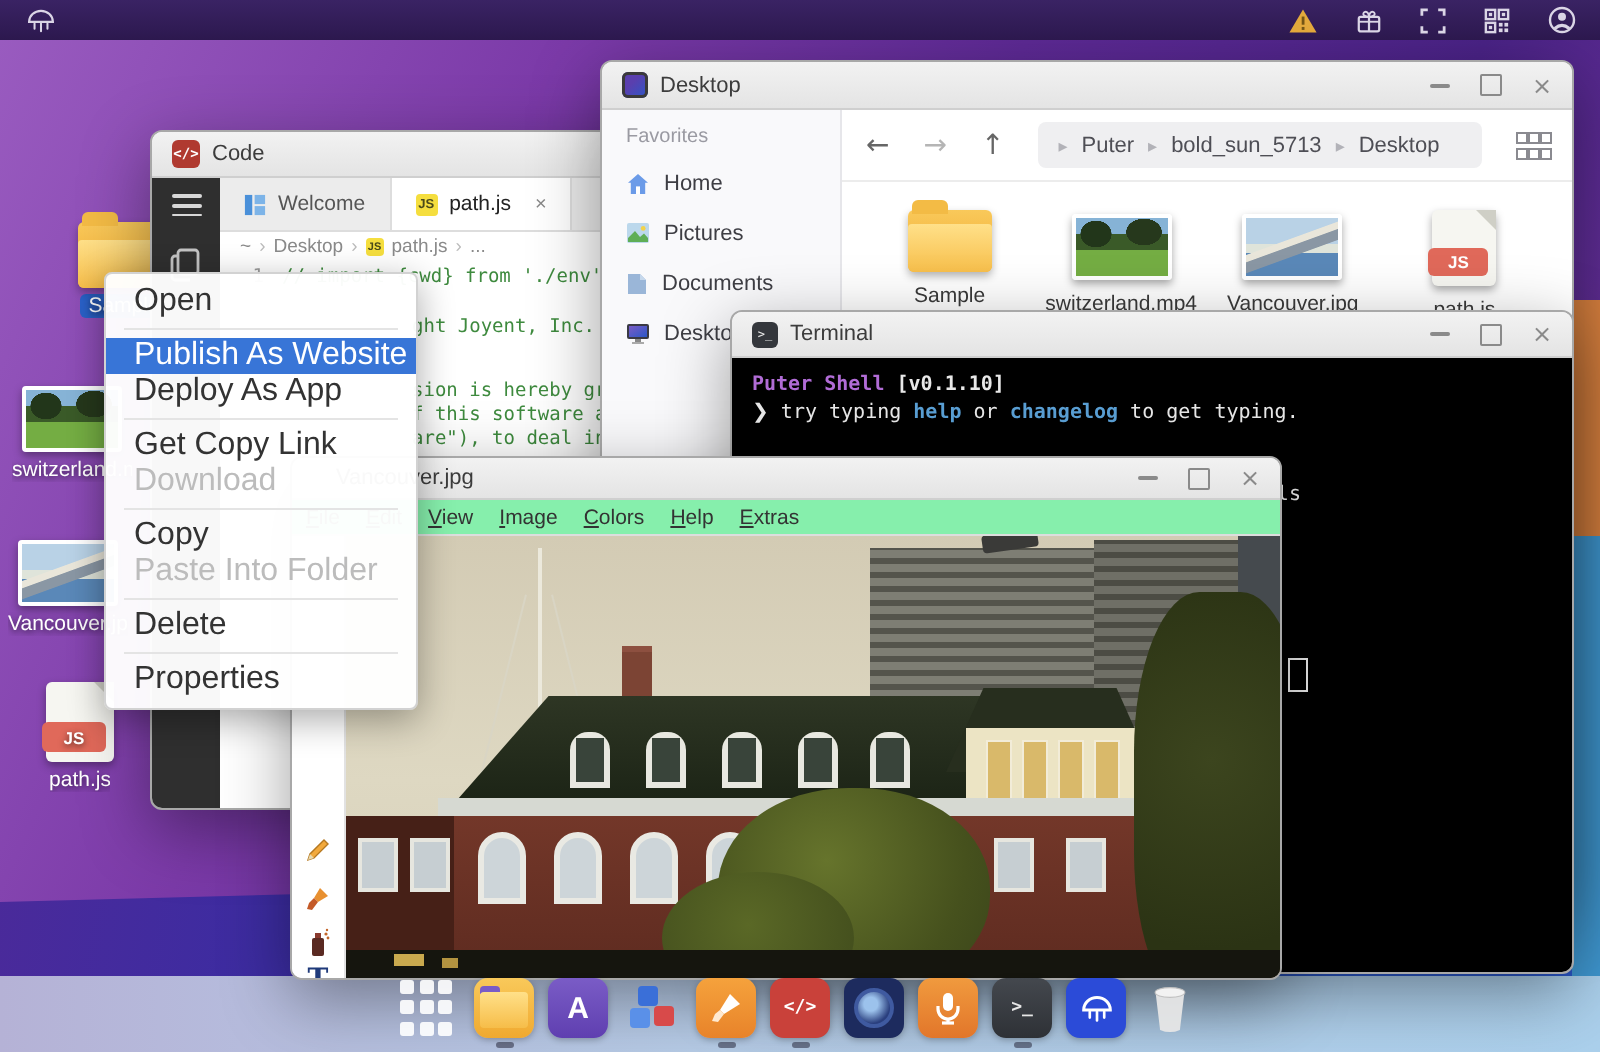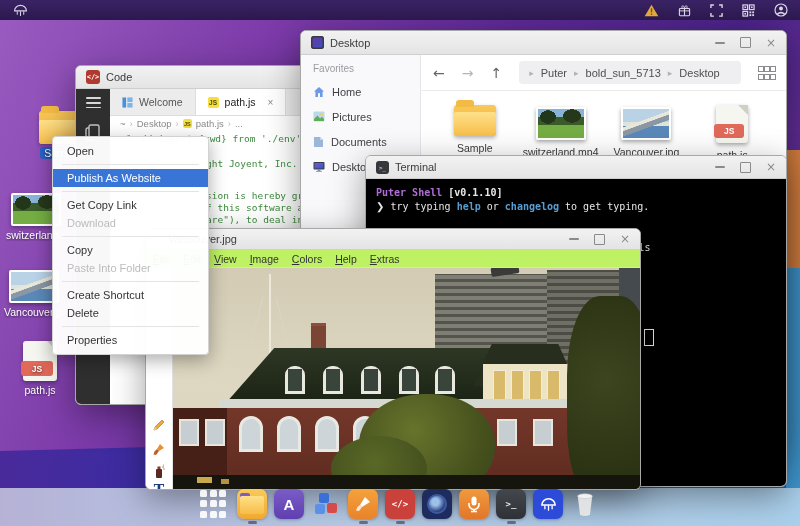--- a/index.html
+++ b/index.html
@@ -112,21 +112,21 @@
   .term-body{position:relative;height:calc(100% - 22px);background:#000;padding:7px 10px;box-sizing:border-box;
     font-family:"DejaVu Sans Mono",monospace;font-size:10px;line-height:14px;color:#e8e8e8;}
   .t-brand{font-weight:bold;}
   .t-link{font-weight:bold;}
   .t-cmd{position:absolute;white-space:nowrap;}
   .t-cursor{position:absolute;width:8px;height:15px;border:1px solid #e8e8e8;}
 
   
   #viewer-win{left:145px;top:228px;width:496px;height:262px;z-index:16;}
   #viewer-win .titlebar{height:20px;padding-left:22px;}
-  .menubar{height:17px;background:#bef264;border-bottom:1px solid #ddd;display:flex;align-items:center;
+  .menubar{height:17px;background:#86efac;border-bottom:1px solid #ddd;display:flex;align-items:center;
     gap:13px;padding-left:7px;font-size:10.5px;color:#333;}
   .menu-item{display:inline-block;}
   .menu-item::first-letter{text-decoration:underline;}
   .pv-body{display:flex;height:calc(100% - 38px);}
   .toolpanel{position:relative;width:26px;background:#fff;border-right:1px solid #e2e2e2;}
   .tool{position:absolute;left:0;width:26px;text-align:center;}
   .pv-canvas{position:relative;flex:1;overflow:hidden;background:linear-gradient(#d3cbb4,#ded8c2 55%,#d5ceb8);}
 
   
   .ph{position:absolute;}
@@ -161,21 +161,21 @@
   .tree-c2{left:158px;top:168px;width:96px;height:66px;border-radius:50%;background:radial-gradient(circle at 45% 40%,#5a6826,#404b1c);}
   .tree-r{left:394px;top:28px;width:86px;height:210px;border-radius:38%;
     background:radial-gradient(circle at 45% 40%,#3c451e,#2b3314 70%);}
   .groundstrip{left:0;top:207px;width:470px;height:19px;background:#15150e;}
   .lit1{left:24px;top:209px;width:15px;height:6px;background:#c9a94e;}
   .lit2{left:48px;top:211px;width:8px;height:5px;background:#b39340;}
 
   
   #ctx-menu{position:absolute;left:52px;top:136px;width:157px;z-index:40;background:rgba(255,255,255,.97);
     border-radius:4px;border:1px solid #d2d2d2;box-shadow:0 5px 18px rgba(0,0,0,.33);padding:5px 0;box-sizing:border-box;}
-  .mi{height:18px;line-height:18px;padding:0 14px;font-size:11px;color:#333;white-space:nowrap;}
+  .mi{height:18px;line-height:18px;padding:0 14px;font-size:16px;color:#333;white-space:nowrap;}
   .mi.hl{background:#3875d7;color:#fff;}
   .mi.dis{color:#bcbcbc;}
   .msep{height:1px;background:#e4e4e4;margin:4px 9px;}
 
   
   .dock{position:absolute;left:0;right:0;bottom:2px;display:flex;justify-content:center;
     align-items:flex-start;gap:7px;z-index:30;}
   .dock-item{display:flex;flex-direction:column;align-items:center;width:30px;}
   .di{width:30px;height:30px;border-radius:7px;display:grid;place-items:center;box-shadow:0 1px 3px rgba(0,0,0,.25);}
   .dash{width:9px;height:3px;border-radius:2px;background:rgba(40,40,60,.55);margin-top:2px;visibility:hidden;}
@@ -558,28 +558,28 @@
         <div class="ph lit1"></div>
         <div class="ph lit2"></div>
       </div>
     </div>
   </div>
 
   <div id="ctx-menu">
     <div class="mi">Open</div>
     <div class="msep"></div>
     <div class="mi hl">Publish As Website</div>
+    <div class="mi">Deploy As App</div>
     <div class="msep"></div>
     <div class="mi">Get Copy Link</div>
     <div class="mi dis">Download</div>
     <div class="msep"></div>
     <div class="mi">Copy</div>
     <div class="mi dis">Paste Into Folder</div>
     <div class="msep"></div>
-    <div class="mi">Create Shortcut</div>
     <div class="mi">Delete</div>
     <div class="msep"></div>
     <div class="mi">Properties</div>
   </div>
 
   <div class="dock">
     <div class="dock-item">
       <div class="di di-launcher">
           <b></b>
           <b></b>

